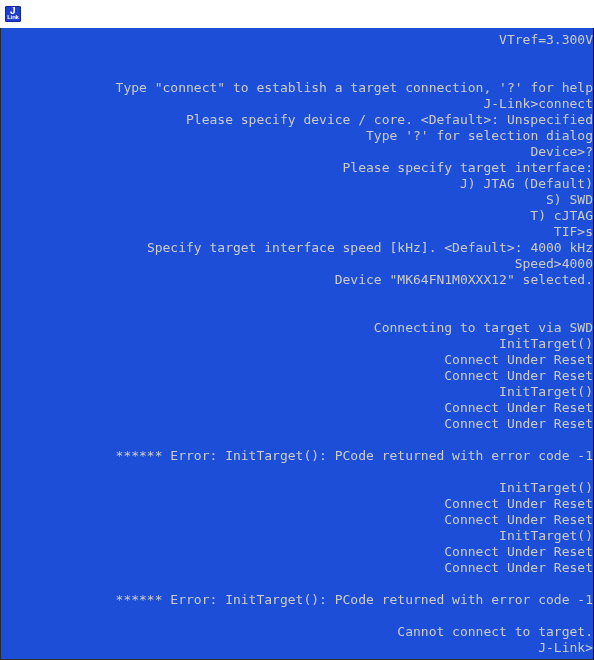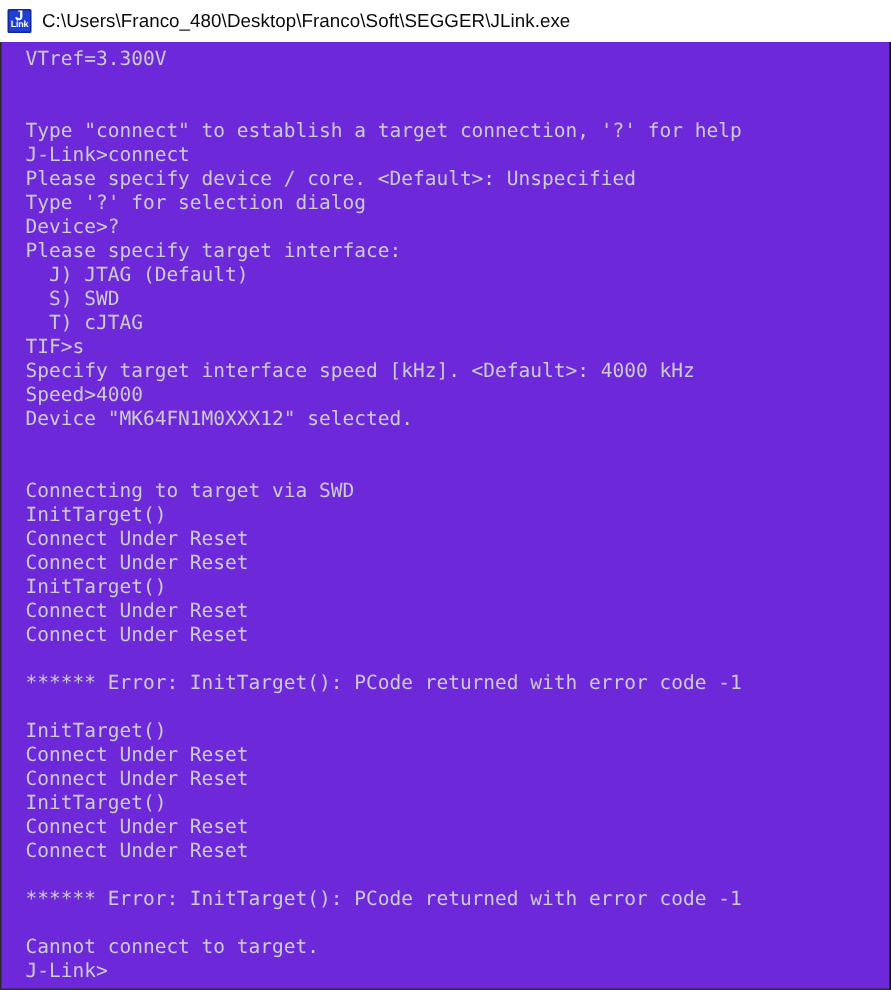--- a/index.html
+++ b/index.html
@@ -77,28 +77,29 @@
     font-size: 12.5px;
     line-height: 14px;
     color: #0b0b0b;
     white-space: nowrap;
     letter-spacing: 0.05px;
   }
 
   
   #console {
     flex: 1;
-    background: #6d28d9;
+    background: #1d4ed8;
     border-left: 1px solid #2a2a2a;
     border-right: 1px solid #0c0c0c;
     border-bottom: 1px solid #2f2f2f;
     box-sizing: border-box;
     padding: 4px 0 0 16px;
     overflow: hidden;
     position: relative;
+    text-align: right;
   }
 
   #console-text {
     margin: 0;
     padding: 0;
     font-family: "DejaVu Sans Mono", "Liberation Mono", monospace;
     font-size: 13px;
     line-height: 16px;
     color: #cccccc;
     white-space: pre;
@@ -113,20 +114,19 @@
 </head>
 <body>
 
 <div id="window">
 
   <div id="titlebar">
     <div id="app-icon">
       <span class="j-glyph">J</span>
       <span class="link-glyph">Link</span>
     </div>
-    <span id="title-text">C:\Users\Franco_480\Desktop\Franco\Soft\SEGGER\JLink.exe</span>
   </div>
 
   <div id="console">
     <div id="console-text"><div class="line">VTref=3.300V</div><div class="line">&nbsp;</div><div class="line">&nbsp;</div><div class="line">Type "connect" to establish a target connection, '?' for help</div><div class="line">J-Link&gt;connect</div><div class="line">Please specify device / core. &lt;Default&gt;: Unspecified</div><div class="line">Type '?' for selection dialog</div><div class="line">Device&gt;?</div><div class="line">Please specify target interface:</div><div class="line">  J) JTAG (Default)</div><div class="line">  S) SWD</div><div class="line">  T) cJTAG</div><div class="line">TIF&gt;s</div><div class="line">Specify target interface speed [kHz]. &lt;Default&gt;: 4000 kHz</div><div class="line">Speed&gt;4000</div><div class="line">Device "MK64FN1M0XXX12" selected.</div><div class="line">&nbsp;</div><div class="line">&nbsp;</div><div class="line">Connecting to target via SWD</div><div class="line">InitTarget()</div><div class="line">Connect Under Reset</div><div class="line">Connect Under Reset</div><div class="line">InitTarget()</div><div class="line">Connect Under Reset</div><div class="line">Connect Under Reset</div><div class="line">&nbsp;</div><div class="line">****** Error: InitTarget(): PCode returned with error code -1</div><div class="line">&nbsp;</div><div class="line">InitTarget()</div><div class="line">Connect Under Reset</div><div class="line">Connect Under Reset</div><div class="line">InitTarget()</div><div class="line">Connect Under Reset</div><div class="line">Connect Under Reset</div><div class="line">&nbsp;</div><div class="line">****** Error: InitTarget(): PCode returned with error code -1</div><div class="line">&nbsp;</div><div class="line">Cannot connect to target.</div><div class="line">J-Link&gt;</div></div>
   </div>
 
 </div>
 
 </body></html>

